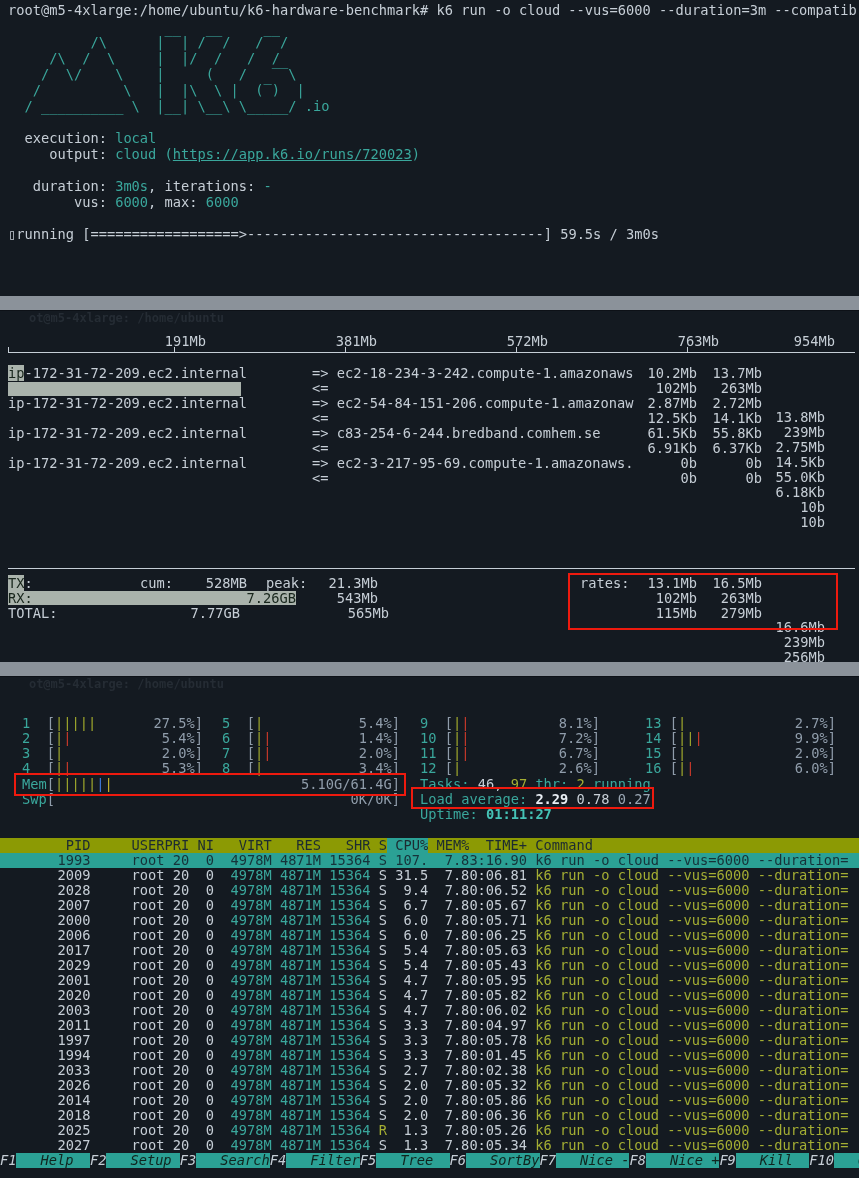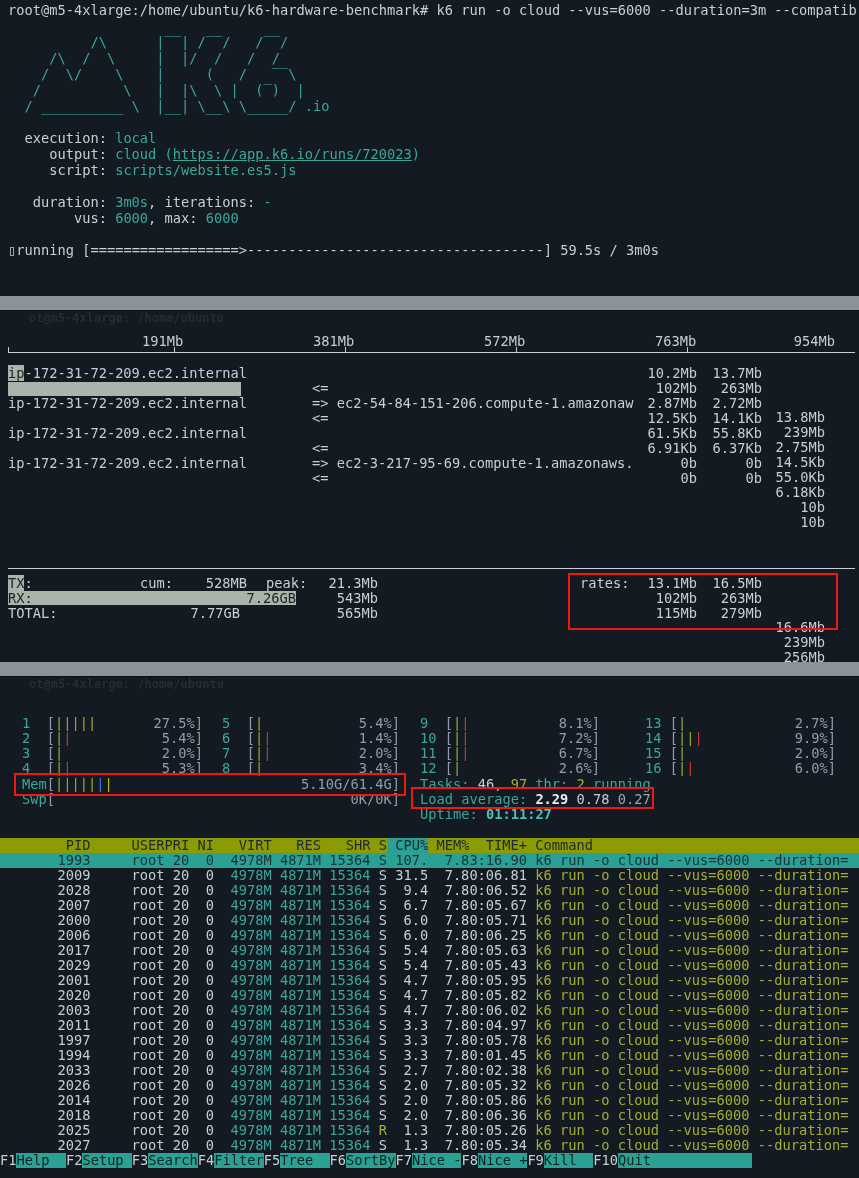--- a/index.html
+++ b/index.html
@@ -22,21 +22,21 @@
   .k6-pane .kline{position:relative;display:block;height:16px;line-height:16px;white-space:pre;padding-left:8px;}
   .sg-fg{color:var(--fg);} .sg-teal{color:var(--teal);}
   a.sg-link{color:var(--teal);text-decoration:underline;}
   
   .titlebar{position:absolute;left:0;width:859px;height:15px;background:var(--titleBg);color:var(--titleText);
             font-size:12px;font-weight:bold;line-height:15px;white-space:pre;border-bottom:1px solid #0d1117;box-sizing:border-box;}
   
   .iftop-pane{position:absolute;top:311px;left:0;width:859px;height:351px;}
   .scale-line{position:absolute;left:8px;right:4px;top:41px;border-top:1px solid var(--fg);}
   .tick{position:absolute;width:1px;height:5px;background:var(--fg);top:36px;}
-  .scale-label{position:absolute;top:23px;width:64px;text-align:left;color:var(--fg);white-space:pre;height:15px;line-height:15px;}
+  .scale-label{position:absolute;top:23px;width:64px;text-align:right;color:var(--fg);white-space:pre;height:15px;line-height:15px;}
   .hl-inline{background:var(--hl);color:var(--hlText);}
   .ibar{position:absolute;background:var(--hl);height:14px;}
   .vc1{left:617px;width:80px;} .vc2{left:682px;width:80px;} .vc3{left:745px;width:80px;margin-top:44px;}
   .vc1,.vc2,.vc3{position:absolute;text-align:right;white-space:pre;height:15px;line-height:15px;color:var(--fg);}
   .divider{position:absolute;left:8px;right:4px;top:257px;border-top:1px solid var(--fg);}
   .rxbar{position:absolute;left:8px;width:288px;height:14px;background:var(--hl);color:var(--hlText);
          display:flex;justify-content:space-between;white-space:pre;line-height:14px;}
   
   .annot{position:absolute;border:2px solid var(--annot);box-sizing:border-box;}
   
@@ -60,42 +60,41 @@
   .c-virt{width:7ch;color:var(--teal);} .c-res{width:6ch;color:var(--teal);} .c-shr{width:6ch;color:var(--teal);}
   .c-s{width:2ch;} .c-cpu{width:5ch;} .c-mem{width:5ch;} .c-time{width:7ch;}
   .c-cmd{flex:1;text-align:left;margin-left:1ch;color:var(--olive);}
   .s-running{color:var(--olive);}
   .phead{background:var(--hdrBg);}
   .phead .cell{color:var(--hdrText);}
   .phead .c-cpu{background:var(--selBg);}
   .prow.sel{background:var(--selBg);}
   .prow.sel .cell{color:var(--selText);}
   
-  .fbar{position:absolute;left:0;width:752px;height:15px;display:flex;white-space:pre;line-height:15px;}
+  .fbar{position:absolute;left:0;width:859px;height:15px;display:flex;white-space:pre;line-height:15px;font-style:italic;}
   .fkey{color:var(--fg);flex:none;}
-  .flabel{background:var(--selBg);color:#10251f;width:6ch;flex:none;overflow:hidden;}
+  .flabel{background:var(--selBg);color:#10251f;width:6ch;flex:none;overflow:hidden;padding-left:24px;}
   .flabel.grow{flex:1;}
 </style>
 </head>
 <body>
 
 <div class="screen">
 
   <div class="k6-pane" style="padding-top:2px;">
       <div class="kline"><span class="sg-fg">root@m5-4xlarge:/home/ubuntu/k6-hardware-benchmark# k6 run -o cloud --vus=6000 --duration=3m --compatib</span></div>
       <div class="kline"></div>
       <div class="kline"><span class="sg-teal">          /\      |‾‾| /‾‾/   /‾‾/   </span></div>
       <div class="kline"><span class="sg-teal">     /\  /  \     |  |/  /   /  /    </span></div>
       <div class="kline"><span class="sg-teal">    /  \/    \    |     (   /   ‾‾\  </span></div>
       <div class="kline"><span class="sg-teal">   /          \   |  |\  \ |  (‾)  | </span></div>
       <div class="kline"><span class="sg-teal">  / __________ \  |__| \__\ \_____/ .io</span></div>
       <div class="kline"></div>
       <div class="kline"><span class="sg-fg">  execution: </span><span class="sg-teal">local</span></div>
       <div class="kline"><span class="sg-fg">     output: </span><span class="sg-teal">cloud (</span><a href="#" class="sg-link">https://app.k6.io/runs/720023</a><span class="sg-teal">)</span></div>
-      <div class="kline"><span class="sg-fg">     script: </span><span class="sg-teal">scripts/website.es5.js</span></div>
       <div class="kline"></div>
       <div class="kline"><span class="sg-fg">   duration: </span><span class="sg-teal">3m0s</span><span class="sg-fg">, iterations: </span><span class="sg-teal">-</span></div>
       <div class="kline"><span class="sg-fg">        vus: </span><span class="sg-teal">6000</span><span class="sg-fg">, max: </span><span class="sg-teal">6000</span></div>
       <div class="kline"></div>
       <div class="kline"><span class="sg-fg">▯</span><span class="sg-fg">running </span><span class="sg-fg">[==================&gt;------------------------------------]</span><span class="sg-fg"> 59.5s / 3m0s</span></div>
     </div>
 
   <div class="titlebar" style="top:296px;">
     <span>ot@m5-4xlarge: /home/ubuntu</span>
   </div>
@@ -108,34 +107,34 @@
         <div class="scale-label" style="left: 484px;">572Mb</div>
         <div class="scale-label" style="left: 655px;">763Mb</div>
         <div class="scale-label" style="left: 771px; text-align: right;">954Mb</div>
         <div class="tick" style="left: 8px;"></div>
         <div class="tick" style="left: 174px;"></div>
         <div class="tick" style="left: 345px;"></div>
         <div class="tick" style="left: 516px;"></div>
         <div class="tick" style="left: 687px;"></div>
       </div>
     <div>
-        <div class="line" style="top: 55px;"><span class="abs" style="left: 8px;"><span class="hl-inline">ip</span>-172-31-72-209.ec2.internal</span><span class="vc1">10.2Mb</span><span class="vc2">13.7Mb</span><span class="vc3">13.8Mb</span></div>
+        <div class="line" style="top: 55px;"><span class="abs" style="left: 8px;"><span class="hl-inline">ip</span>-172-31-72-209.ec2.internal</span><span class="abs" style="left: 312px;">=&gt; ec2-18-234-3-242.compute-1.amazonaws</span><span class="vc1">10.2Mb</span><span class="vc2">13.7Mb</span><span class="vc3">13.8Mb</span></div>
         <div class="line" style="top: 70px;"><div class="ibar" style="left: 8px; top: 1px; width: 233px;"></div><span class="abs" style="left: 312px;">&lt;=</span><span class="vc1">102Mb</span><span class="vc2">263Mb</span><span class="vc3">239Mb</span></div>
         <div class="line" style="top: 85px;"><span class="abs" style="left: 8px;">ip-172-31-72-209.ec2.internal</span><span class="abs" style="left: 312px;">=&gt; ec2-54-84-151-206.compute-1.amazonaw</span><span class="vc1">2.87Mb</span><span class="vc2">2.72Mb</span><span class="vc3">2.75Mb</span></div>
         <div class="line" style="top: 100px;"><span class="abs" style="left: 312px;">&lt;=</span><span class="vc1">12.5Kb</span><span class="vc2">14.1Kb</span><span class="vc3">14.5Kb</span></div>
-        <div class="line" style="top: 115px;"><span class="abs" style="left: 8px;">ip-172-31-72-209.ec2.internal</span><span class="vc1">61.5Kb</span><span class="vc2">55.8Kb</span><span class="vc3">55.0Kb</span></div>
+        <div class="line" style="top: 115px;"><span class="abs" style="left: 8px;">ip-172-31-72-209.ec2.internal</span><span class="abs" style="left: 312px;">=&gt; c83-254-6-244.bredband.comhem.se</span><span class="vc1">61.5Kb</span><span class="vc2">55.8Kb</span><span class="vc3">55.0Kb</span></div>
         <div class="line" style="top: 130px;"><span class="abs" style="left: 312px;">&lt;=</span><span class="vc1">6.91Kb</span><span class="vc2">6.37Kb</span><span class="vc3">6.18Kb</span></div>
         <div class="line" style="top: 145px;"><span class="abs" style="left: 8px;">ip-172-31-72-209.ec2.internal</span><span class="abs" style="left: 312px;">=&gt; ec2-3-217-95-69.compute-1.amazonaws.</span><span class="vc1">0b</span><span class="vc2">0b</span><span class="vc3">10b</span></div>
         <div class="line" style="top: 160px;"><span class="abs" style="left: 312px;">&lt;=</span><span class="vc1">0b</span><span class="vc2">0b</span><span class="vc3">10b</span></div>
       </div>
     <div class="divider"></div>
     <div>
         <div class="line" style="top: 265px;"><span class="abs" style="left: 8px;"><span class="hl-inline">TX</span>:</span><span class="abs" style="left: 140px;">cum:</span><span class="abs tr" style="left: 160px; width: 87px;">528MB</span><span class="abs" style="left: 266px;">peak:</span><span class="abs tr" style="left: 290px; width: 88px;">21.3Mb</span><span class="abs" style="left: 580px;">rates:</span><span class="vc1">13.1Mb</span><span class="vc2">16.5Mb</span><span class="vc3">16.6Mb</span></div>
         <div class="line" style="top: 280px;"><div class="rxbar" style="top: 0px;"><span>RX:</span><span>7.26GB</span></div><span class="abs tr" style="left: 290px; width: 88px;">543Mb</span><span class="vc1">102Mb</span><span class="vc2">263Mb</span><span class="vc3">239Mb</span></div>
-        <div class="line" style="top: 295px;"><span class="abs" style="left: 8px;">TOTAL:</span><span class="abs tr" style="left: 153px; width: 87px;">7.77GB</span><span class="abs tr" style="left: 290px; width: 88px;">565Mb</span><span class="vc1">115Mb</span><span class="vc2">279Mb</span><span class="vc3">256Mb</span></div>
+        <div class="line" style="top: 295px;"><span class="abs" style="left: 8px;">TOTAL:</span><span class="abs tr" style="left: 153px; width: 87px;">7.77GB</span><span class="abs tr" style="left: 301px; width: 88px;">565Mb</span><span class="vc1">115Mb</span><span class="vc2">279Mb</span><span class="vc3">256Mb</span></div>
       </div>
     <div class="annot" style="left:568px;top:262px;width:270px;height:57px;"></div>
   </div>
 
   <div class="titlebar" style="top:662px;">
     <span>ot@m5-4xlarge: /home/ubuntu</span>
   </div>
 
   <div class="htop-pane">
     <div>

